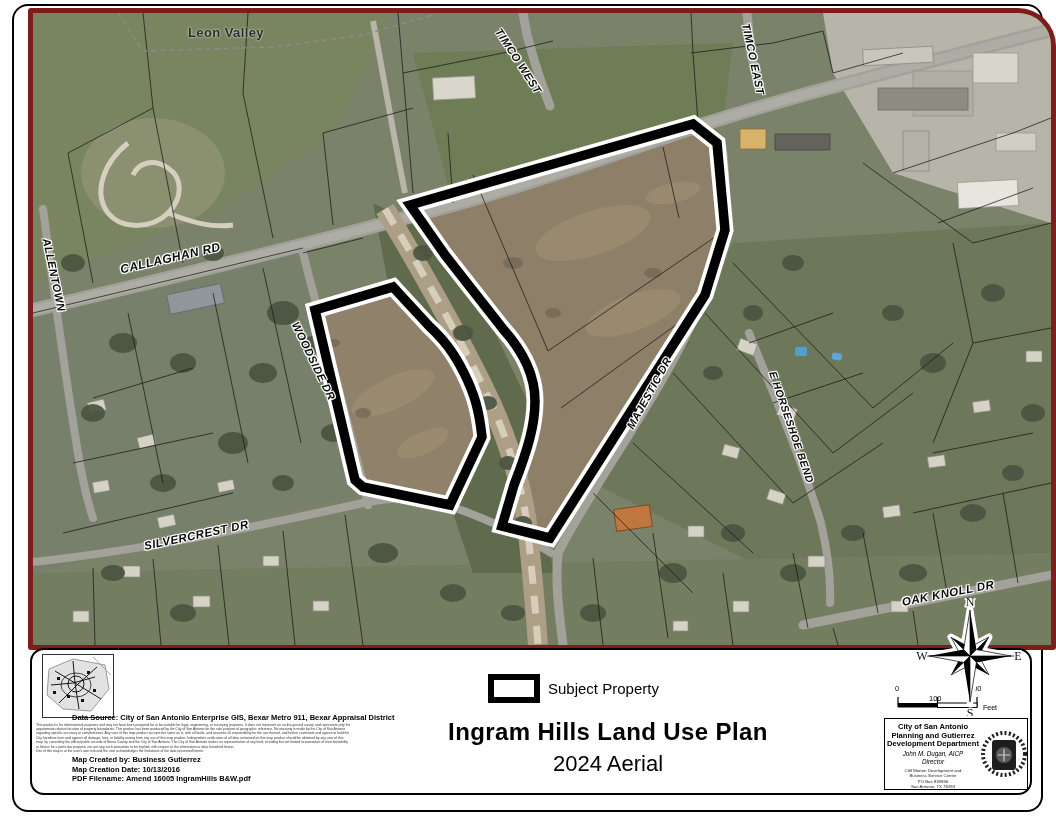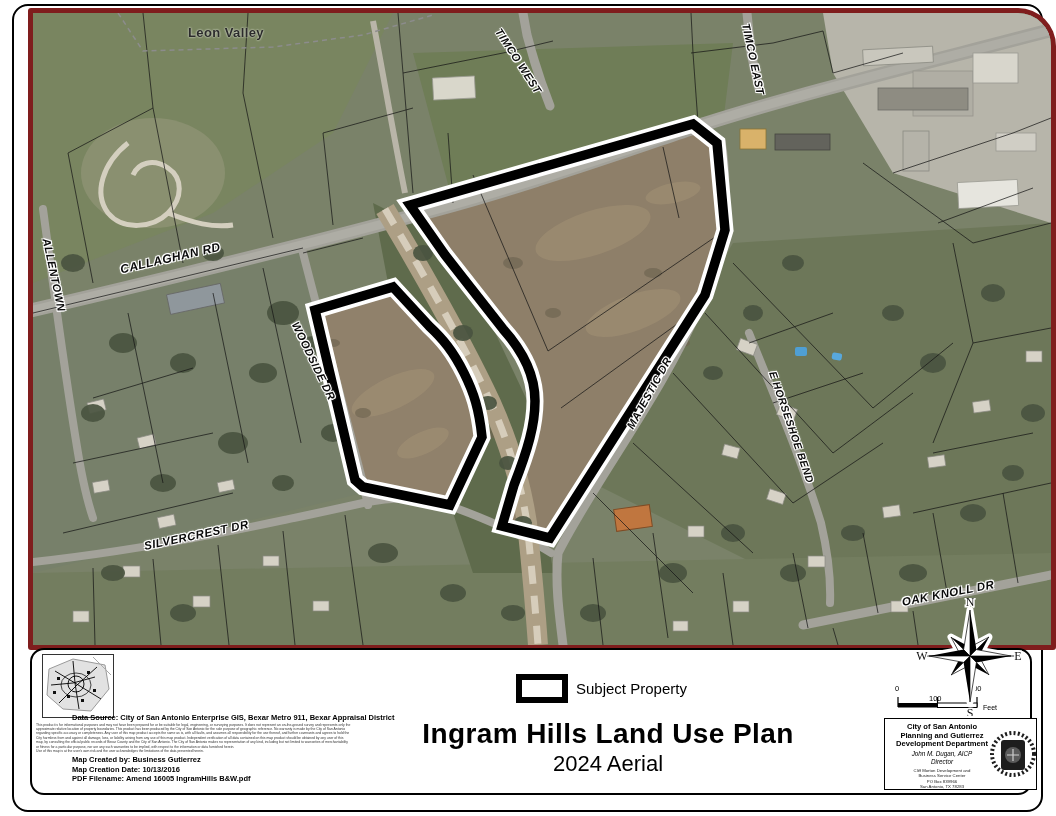--- a/index.html
+++ b/index.html
@@ -13,26 +13,26 @@
   .street-label{position:absolute;font-weight:bold;font-style:italic;font-size:11px;letter-spacing:.5px;
       color:#0b0b0b;white-space:nowrap;transform-origin:center;
       text-shadow:-1px -1px 0 #fff,1px -1px 0 #fff,-1px 1px 0 #fff,1px 1px 0 #fff,0 0 3px #fff;}
   .place-label{position:absolute;font-weight:bold;font-size:13px;color:#2b2b2b;letter-spacing:.4px;
       text-shadow:0 0 2px #cfd4c3,0 0 2px #cfd4c3;}
   #info-box{left:30px;top:648px;width:998px;height:143px;border:2px solid #000;border-radius:14px;background:#fff;}
   #locator-box{left:42px;top:654px;width:70px;height:62px;border:1.5px solid #333;background:#fff;}
   #credits{left:36px;top:714px;width:360px;line-height:1;}
   .credit-bold{font-size:7.5px;font-weight:bold;margin:0 0 2px 0;padding-left:36px;}
   .tiny-line{font-size:3.4px;color:#333;margin:0 0 1px 0;white-space:nowrap;}
-  #legend-row{left:488px;top:672px;height:32px;display:flex;align-items:center;margin-left:28px;}
+  #legend-row{left:488px;top:672px;height:32px;display:flex;align-items:center;}
   #legend-swatch{width:40px;height:17px;border:6px solid #000;background:#fff;margin-right:8px;}
   #legend-label{font-size:15px;}
-  #map-title{left:388px;top:718px;width:440px;text-align:center;font-size:28px;font-weight:bold;letter-spacing:.4px;}
+  #map-title{left:388px;top:718px;width:440px;text-align:center;font-size:24px;font-weight:bold;letter-spacing:.4px;}
   #map-subtitle{left:388px;top:751px;width:440px;text-align:center;font-size:22px;}
-  #dept-box{left:884px;top:718px;width:142px;height:70px;border:1.5px solid #000;background:#fff;display:flex;padding-left:9px;}
+  #dept-box{left:884px;top:718px;width:142px;height:70px;border:1.5px solid #000;background:#fff;display:flex;}
   #dept-text{width:96px;text-align:center;padding-top:4px;line-height:1.15;}
   .dept-bold{font-size:7.6px;font-weight:bold;}
   .dept-italic{font-size:6.3px;font-style:italic;margin-top:1px;}
   .dept-addr{font-size:4.3px;color:#222;margin-top:.5px;}
   #scalebar{left:890px;top:684px;width:165px;height:32px;}
   .scale-num{position:absolute;font-size:7.5px;top:0;}
   .scale-unit{position:absolute;font-size:7px;left:93px;top:20px;}
 </style>
 </head>
 <body>

